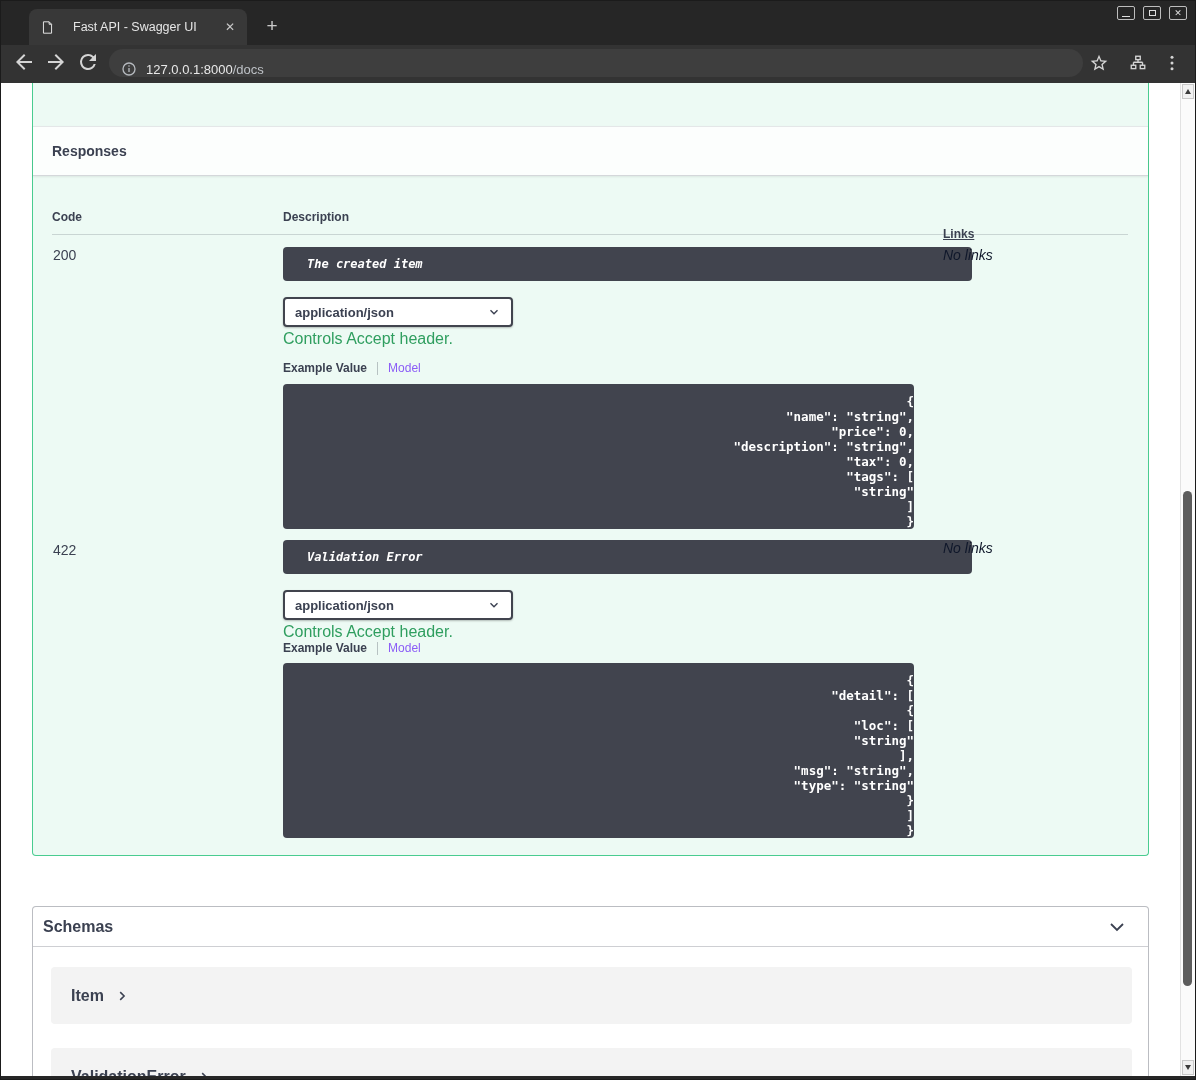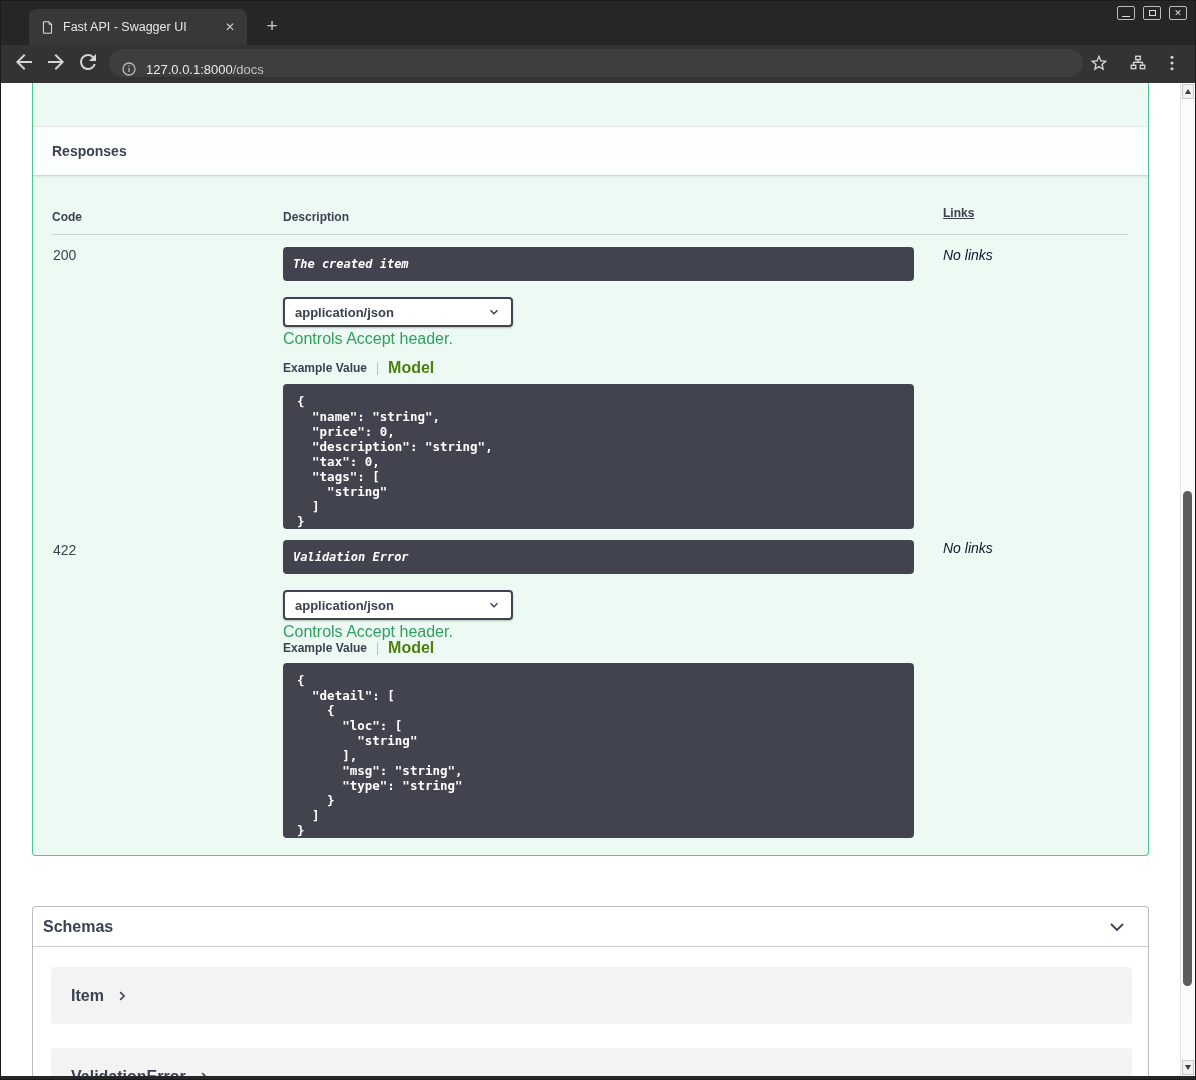--- a/index.html
+++ b/index.html
@@ -6,21 +6,21 @@
   * { margin:0; padding:0; box-sizing:border-box; }
   html,body { background:#000; }
   body { width:1196px; height:1080px; font-family:"Liberation Sans", sans-serif; position:relative; }
 
   .window { position:absolute; top:0; left:0; width:1196px; height:1080px;
             background:#fff; overflow:hidden; border:1px solid #1b1b1b; }
 
   
   .titlebar { position:absolute; top:0; left:0; right:0; height:44px; background:#262626; }
   .tab { position:absolute; left:28px; top:8px; width:218px; height:36px; background:#383838;
-         border-radius:8px 8px 0 0; display:flex; align-items:center; padding:0 8px 0 12px; gap:9px; }
+         border-radius:8px 8px 0 0; display:flex; align-items:center; padding:0 8px 0 12px; gap:19px; }
   .favicon { width:13px; height:15px; flex:0 0 auto; }
   .tab-title { color:#e6e6e6; font-size:12.5px; flex:1; white-space:nowrap; overflow:hidden; }
   .tab-close { color:#c9c9c9; font-size:12px; width:18px; height:18px; display:flex;
                align-items:center; justify-content:center; border-radius:50%; cursor:default; }
   .newtab { position:absolute; left:260px; top:14px; width:22px; height:22px; color:#c9c9c9;
             font-size:19px; line-height:20px; display:flex; align-items:center; justify-content:center; }
   .winctl { position:absolute; top:5px; right:8px; display:flex; gap:8px; }
   .winbtn { width:18px; height:14px; border:1px solid #bdbdbd; border-radius:2px;
             display:flex; align-items:center; justify-content:center; }
   .glyph-min { width:8px; height:0; border-top:1.5px solid #dedede; margin-top:7px; }
@@ -33,61 +33,61 @@
   .nav-back { left:11px; } .nav-fwd { left:43px; } .nav-reload { left:75px; }
   .urlbar { position:absolute; left:108px; top:48px; width:974px; height:28px; border-radius:14px;
             background:#3e3e3e; display:flex; align-items:flex-end; padding:0 12px; gap:9px; }
   .url { font-size:13px; white-space:nowrap; }
   .url-host { color:#e8e8e8; }
   .url-path { color:#bdc1c6; }
   .tb-icon { position:absolute; top:52px; width:20px; height:20px; }
   .i-star { left:1088px; } .i-sitemap { left:1128px; top:53px; width:18px; height:18px; } .i-kebab { left:1161px; }
 
   
-  .page { position:absolute; top:82px; left:0; right:15px; bottom:3px; background:#fff; overflow:hidden; }
+  .page { position:absolute; top:82px; left:0; right:15px; bottom:3px; background:#fff; overflow:hidden;text-align:right; }
 
   
   .opblock { position:absolute; left:31px; top:0; width:1117px; height:773px;
              background:#edfaf4; border:1px solid #49cc90; border-top:none;
              border-radius:0 0 4px 4px; }
   .band { position:absolute; left:0; right:0; top:43px; height:50px; background:rgba(255,255,255,.8);
           border-top:1px solid rgba(59,65,81,.12); border-bottom:1px solid rgba(59,65,81,.2);
           box-shadow:0 1px 2px rgba(0,0,0,.08); display:flex; align-items:center; padding-left:19px; }
   .band span { font-size:14px; font-weight:600; color:#3b4151; }
 
   .th { position:absolute; font-size:12px; font-weight:700; color:#3b4151; }
-  .th-code { left:19px; top:127px; } .th-desc { left:250px; top:127px; } .th-links { left:910px; top:123px;text-decoration:underline; }
+  .th-code { left:19px; top:127px; } .th-desc { left:250px; top:127px; } .th-links { left:910px; top:144px;text-decoration:underline; }
   .thead-line { position:absolute; left:19px; right:20px; top:151px; border-bottom:1px solid rgba(59,65,81,.2); }
 
   .status { position:absolute; font-size:14px; line-height:16px; color:#3b4151; }
   .s200 { left:20px; top:164px; } .s422 { left:20px; top:459px; }
   .nolinks { position:absolute; font-size:14px; line-height:16px; font-style:italic; color:#0f172a; }
   .n200 { left:910px; top:164px; } .n422 { left:910px; top:457px; }
 
-  .descbox { position:absolute; left:250px; width:631px; height:34px; background:#41444e;
-             border-radius:4px; display:flex; align-items:center; padding-left:10px; }
+  .descbox { position:absolute; left:250px; width:689px; height:34px; background:#41444e;
+             border-radius:4px; display:flex; align-items:center; padding-left:24px; }
   .descbox span { font-family:"DejaVu Sans Mono", monospace; font-size:12px; font-style:italic;
                   font-weight:600; color:#fff; }
   .d200 { top:164px; } .d422 { top:457px; }
 
   .selectbox { position:absolute; left:250px; width:230px; height:30px; background:#fff;
                border:2px solid #41444e; border-radius:4px; box-shadow:0 1px 2px rgba(0,0,0,.25);
                display:flex; align-items:center; justify-content:space-between; padding:0 10px; }
   .selectbox span { font-size:13px; font-weight:700; color:#3b4151; }
   .sel200 { top:214px; } .sel422 { top:507px; }
   .chev { width:14px; height:14px; }
 
   .accept { position:absolute; left:250px; font-size:16px; color:#2f9e5f; }
   .a200 { top:247px; } .a422 { top:540px; }
 
   .extabs { position:absolute; left:250px; display:flex; align-items:center; height:16px; }
   .t200 { top:277px; } .t422 { top:557px; }
   .tab-ex { font-size:12px; font-weight:700; color:#3b4151; }
   .tdiv { width:1px; height:13px; background:rgba(59,65,81,.3); margin:0 10px; }
-  .tab-model { font-size:16px; color:#4d7c0f;font-weight:bold; }
+  .tab-model { font-size:12px; color:#8b5cf6; }
 
   .codeblock { position:absolute; left:250px; width:631px; background:#41444e; border-radius:4px;
                padding:10px 0 0 14px; font-family:"DejaVu Sans Mono", monospace; font-size:12.5px;
                line-height:15px; font-weight:600; color:#fff; white-space:pre; overflow:hidden; }
   .c200 { top:301px; height:145px; } .c422 { top:580px; height:175px; }
 
   
   .schemas { position:absolute; left:31px; top:823px; width:1117px; height:260px;
              border:1px solid rgba(59,65,81,.35); border-radius:4px; background:#fff; }
   .schemas-header { height:40px; border-bottom:1px solid rgba(59,65,81,.25); display:flex;

